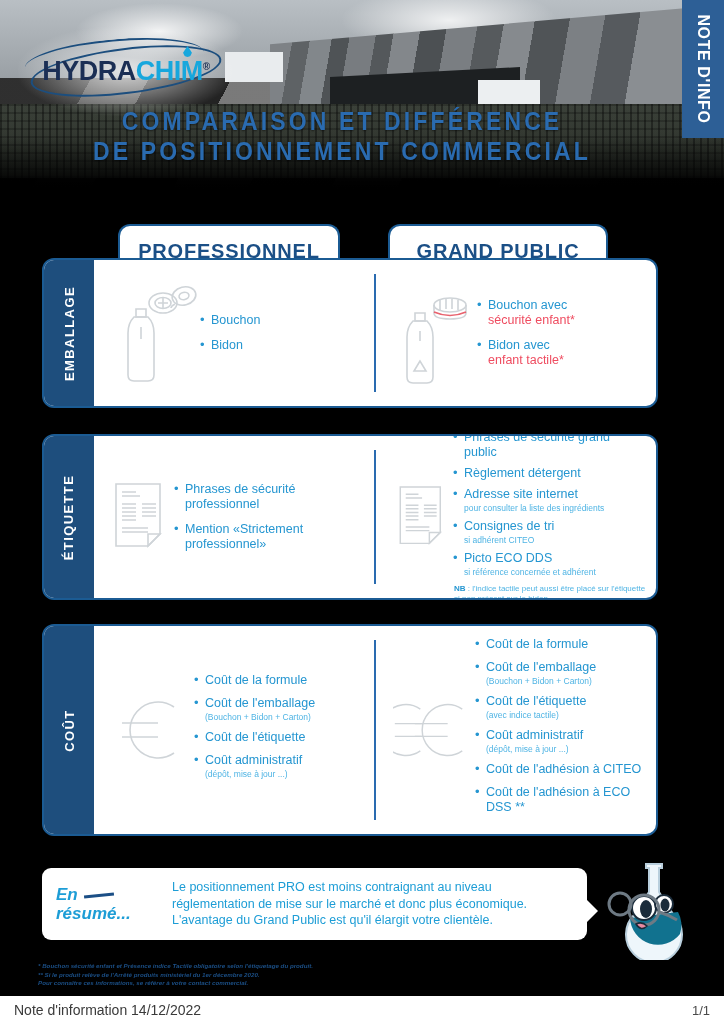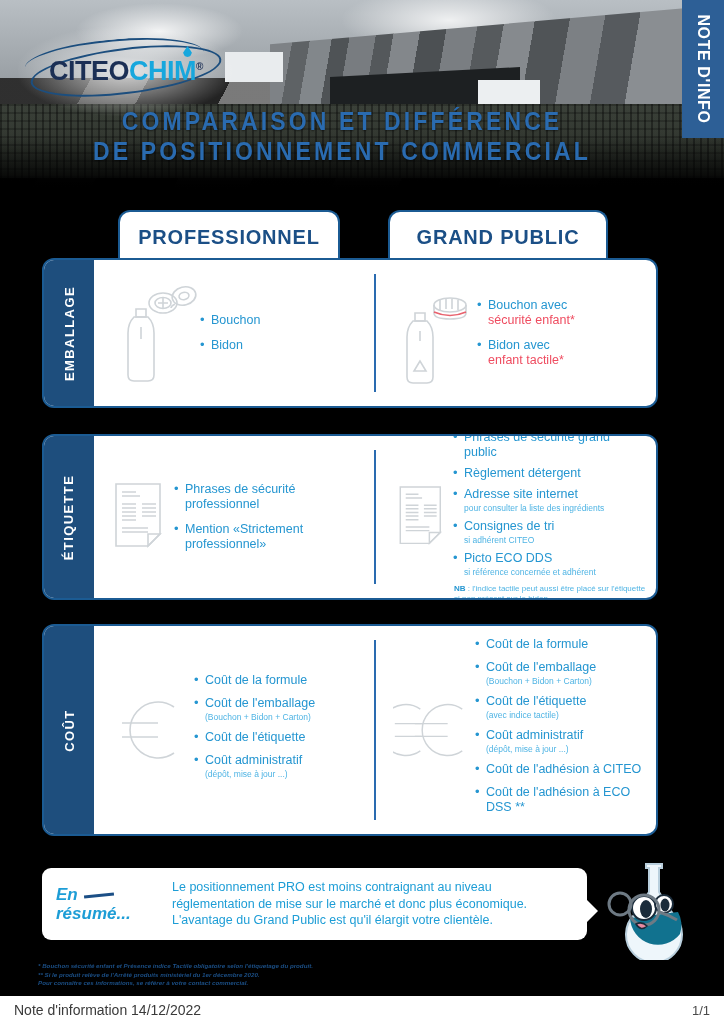--- a/index.html
+++ b/index.html
@@ -120,21 +120,21 @@
     display: flex; align-items: center; justify-content: center;
   }
   .note-tab span {
     color: #fff; font-weight: 700; font-size: 16px; letter-spacing: .6px;
     transform: rotate(90deg); white-space: nowrap;
   }
 
   
   .colheads { position: absolute; top: 206px; left: 0; width: 724px; height: 52px; }
   .colhead {
-    position: absolute; top: 4px; height: 52px;
+    position: absolute; top: 18px; height: 52px;
     background: #fff;
     border: 2px solid #1b5b93;
     border-bottom: none;
     border-radius: 12px 12px 0 0;
     display: flex; align-items: center; justify-content: center;
     color: #1b4f86; font-weight: 700; font-size: 20px; letter-spacing: .8px;
   }
   .colhead.pro { left: 118px; width: 222px; }
   .colhead.gp  { left: 388px; width: 220px; }
 
@@ -247,21 +247,21 @@
     <div class="photo-sign1"></div>
     <div class="photo-sign2"></div>
     <div class="photo-hedge"></div>
     <div class="photo-fade"></div>
 
     <div class="logo-wrap">
       <div class="logo-glow"></div>
       <div class="logo-ellipse"></div>
       <div class="logo-drop"></div>
       <div class="logo-text">
-        <span class="a">CITEO</span><span class="b">CHIM</span><span class="r">®</span>
+        <span class="a">HYDRA</span><span class="b">CHIM</span><span class="r">®</span>
       </div>
     </div>
 
     <div class="title">
       <div>COMPARAISON ET DIFFÉRENCE</div>
       <div>DE POSITIONNEMENT COMMERCIAL</div>
     </div>
 
     <div class="note-tab">
       <span>NOTE D'INFO</span>

